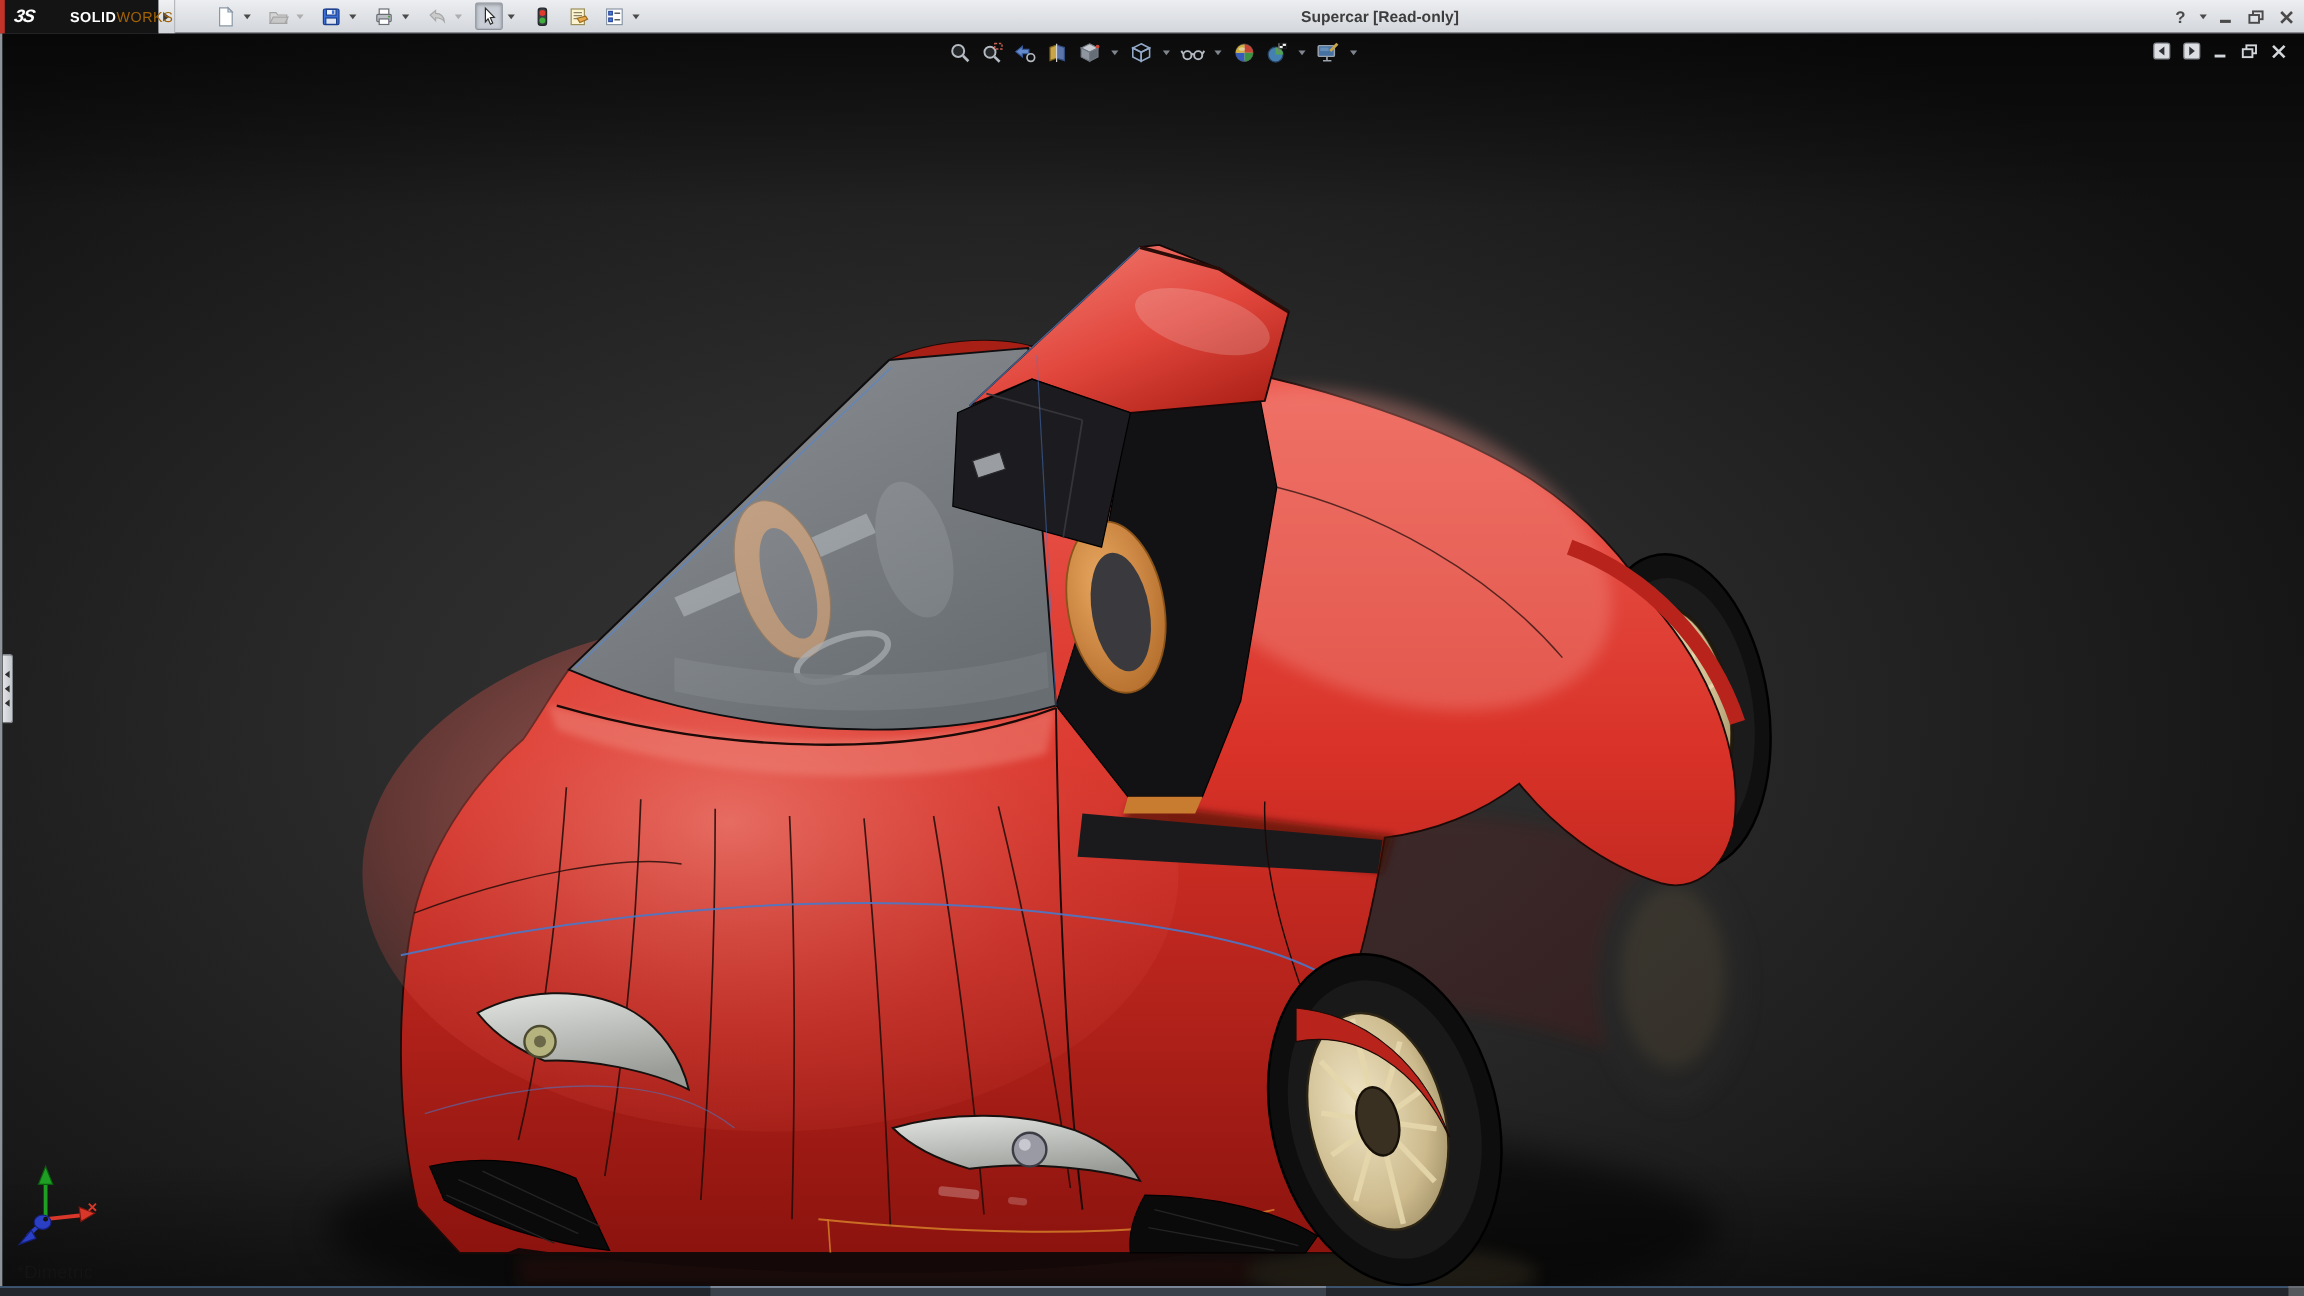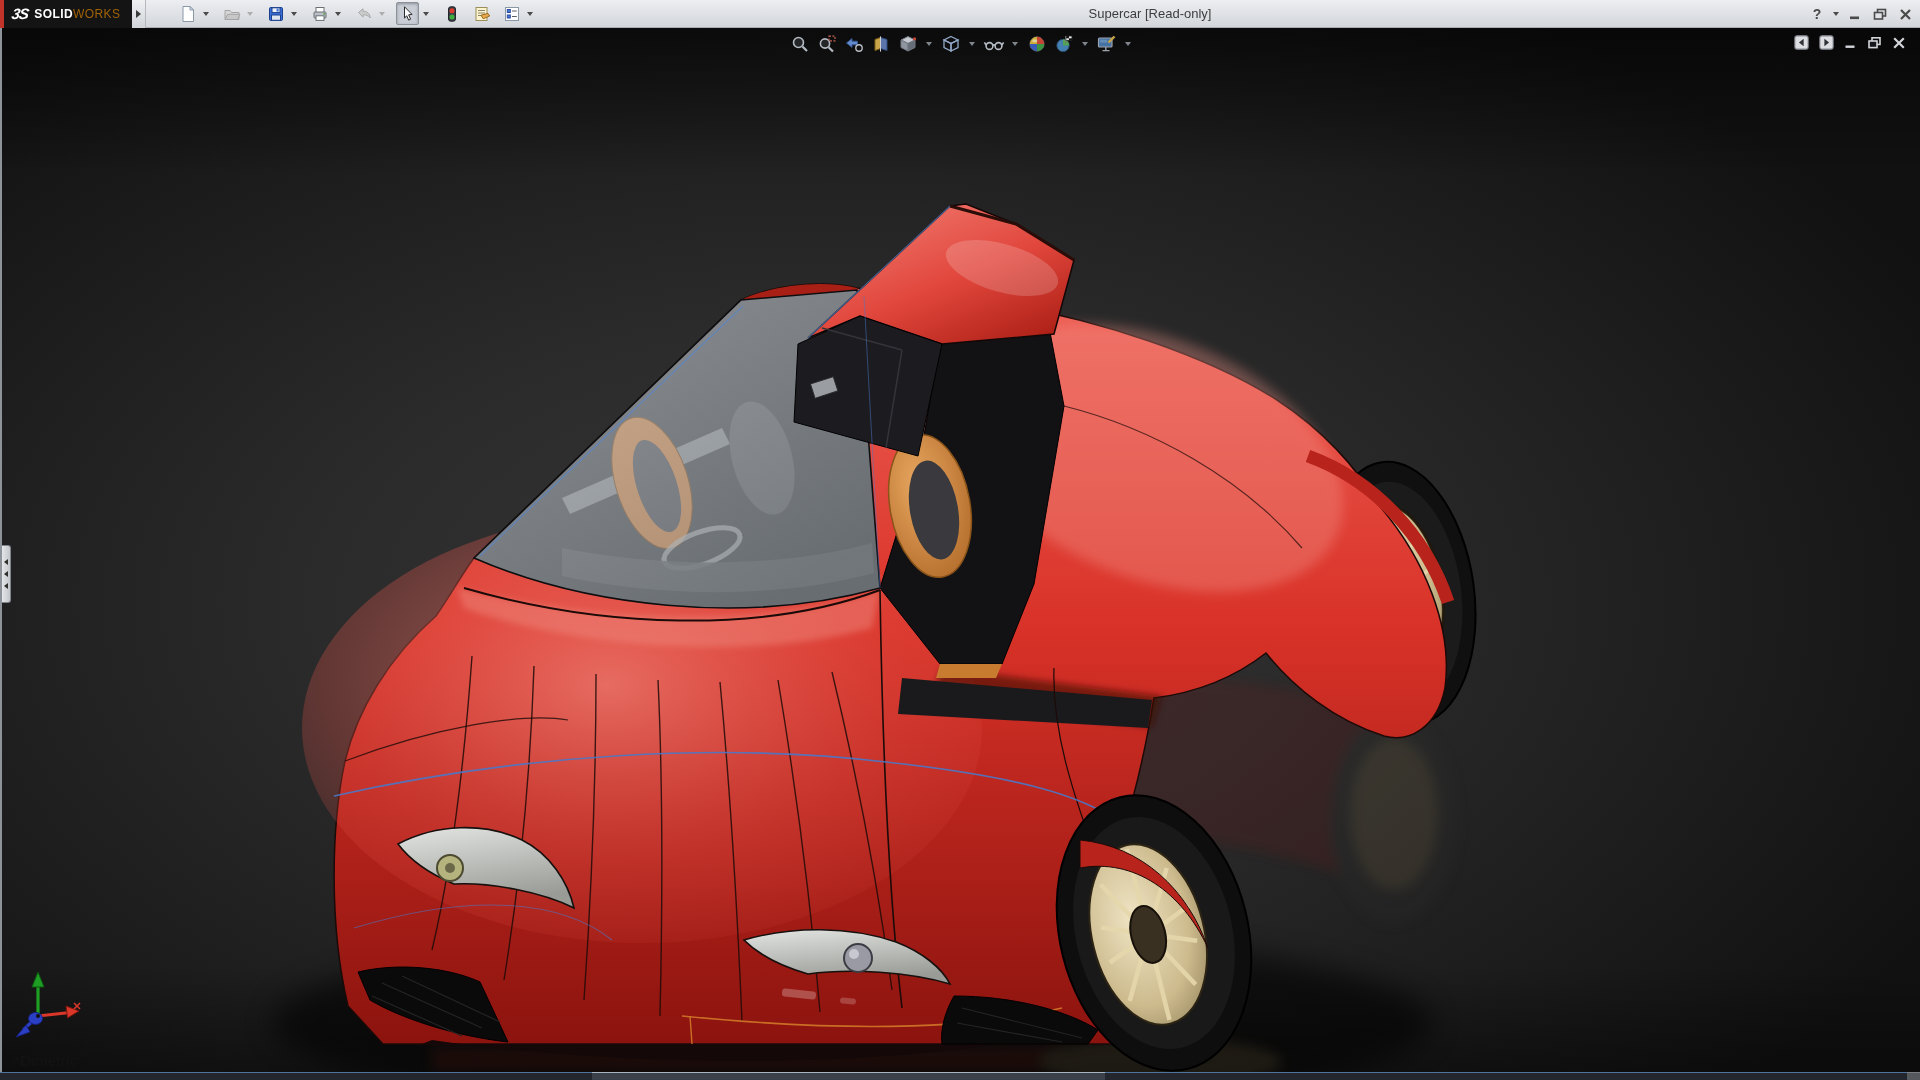--- a/index.html
+++ b/index.html
@@ -10,40 +10,40 @@
   
   .titlebar { position:relative; height:28px; flex:0 0 28px;
     background:linear-gradient(#eceef1,#d3d6db);
     border-bottom:1px solid #a9adb3; display:flex; align-items:center; }
   .brand { height:28px; width:132px; background:#141414; display:flex;
     align-items:center; gap:6px; padding-left:12px; position:relative; flex:0 0 132px; }
   .brand-red { position:absolute; left:0; top:0; width:4px; height:28px; background:#c2342a; }
   .brand-mark { color:#fff; font-style:italic; font-weight:bold; font-size:15px;
     transform:skewX(-10deg); letter-spacing:-1px; }
   .brand-name { color:#fff; font-size:12px; letter-spacing:.4px; white-space:nowrap; }
-  .brand-name .b { font-weight:bold; }
+  .brand-name .b { font-weight:bold;margin-left:24px; }
   .brand-name .l { font-weight:normal; color:#a16207; }
   .expander { width:14px; height:28px; background:linear-gradient(#eff1f3,#d0d3d8);
     border-right:1px solid #b5b8bd; display:flex; align-items:center; justify-content:center; cursor:pointer; }
   .expander i { width:0; height:0; border-top:4px solid transparent; border-bottom:4px solid transparent;
     border-left:5px solid #3a3a3a; }
 
   .toolbar { display:flex; align-items:center; margin-left:30px; }
   .tb-group { display:flex; align-items:center; margin-right:7px; }
   .tb-btn { width:23px; height:23px; display:flex; align-items:center; justify-content:center;
     border:1px solid transparent; border-radius:2px; cursor:pointer; }
   .tb-btn.pressed { background:#c9ced6; border:1px solid #8b929c;
     box-shadow:inset 0 1px 3px rgba(0,0,0,.3); }
   .tb-btn.disabled { opacity:.95; }
   .caret { width:0; height:0; border-left:3.5px solid transparent; border-right:3.5px solid transparent;
     border-top:4px solid #4a4a4a; margin:0 4px; cursor:pointer; }
   .caret.dis { border-top-color:#aeaeae; }
 
   .doc-title { position:absolute; left:1150px; top:0; transform:translateX(-50%);
-    height:28px; line-height:28px; font-size:13px; color:#3d3d3d; white-space:nowrap; }
+    height:28px; line-height:28px; font-size:13px; color:#3d3d3d; white-space:nowrap;font-weight:bold; }
 
   .win-controls { position:absolute; right:6px; top:0; height:28px; display:flex;
     align-items:center; gap:7px; }
   .wc { display:flex; align-items:center; justify-content:center; width:18px; height:20px;
     cursor:pointer; color:#4a4a4a; }
   .help-glyph { font-size:14px; font-weight:bold; color:#4a4a4a; }
 
   
   .viewport { position:relative; flex:1 1 auto; height:1044px; overflow:hidden;
     border-left:2px solid #8e939a;

